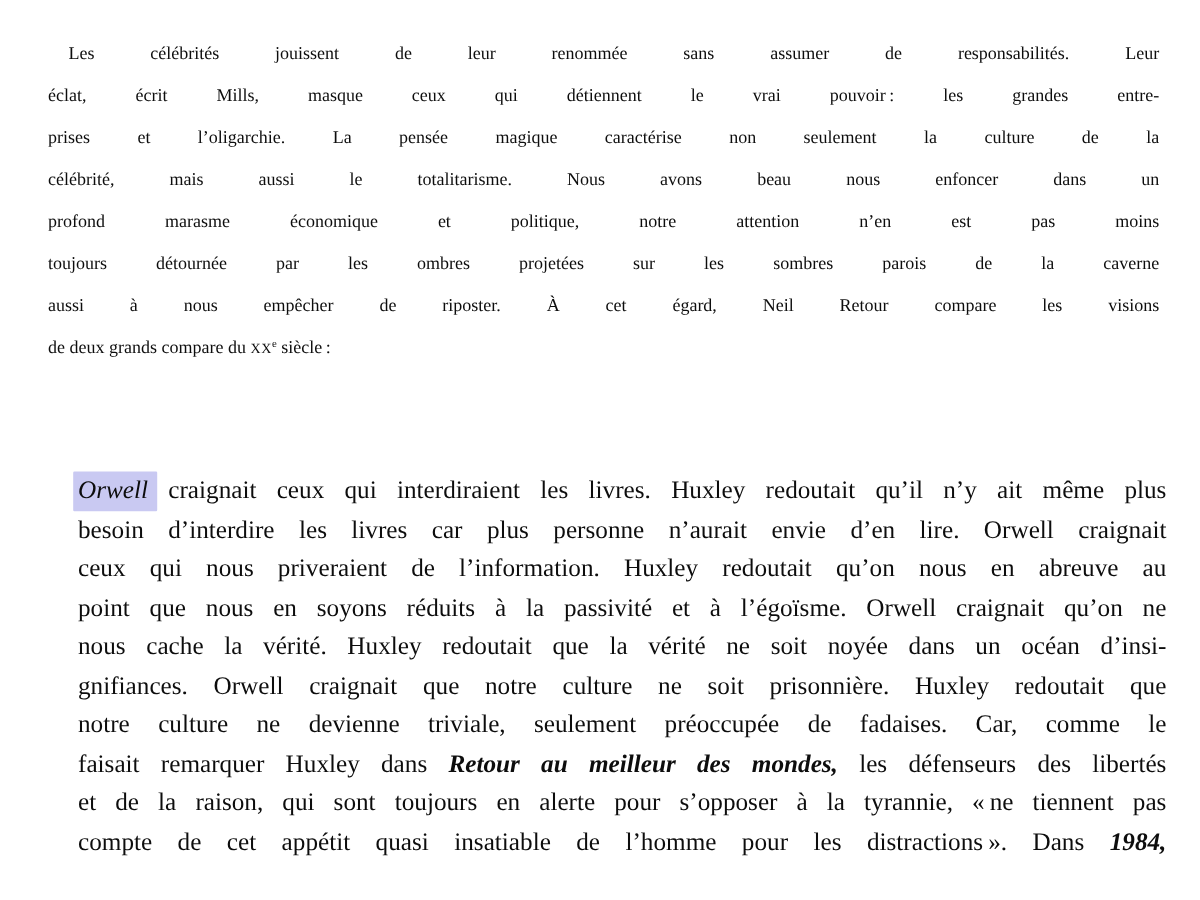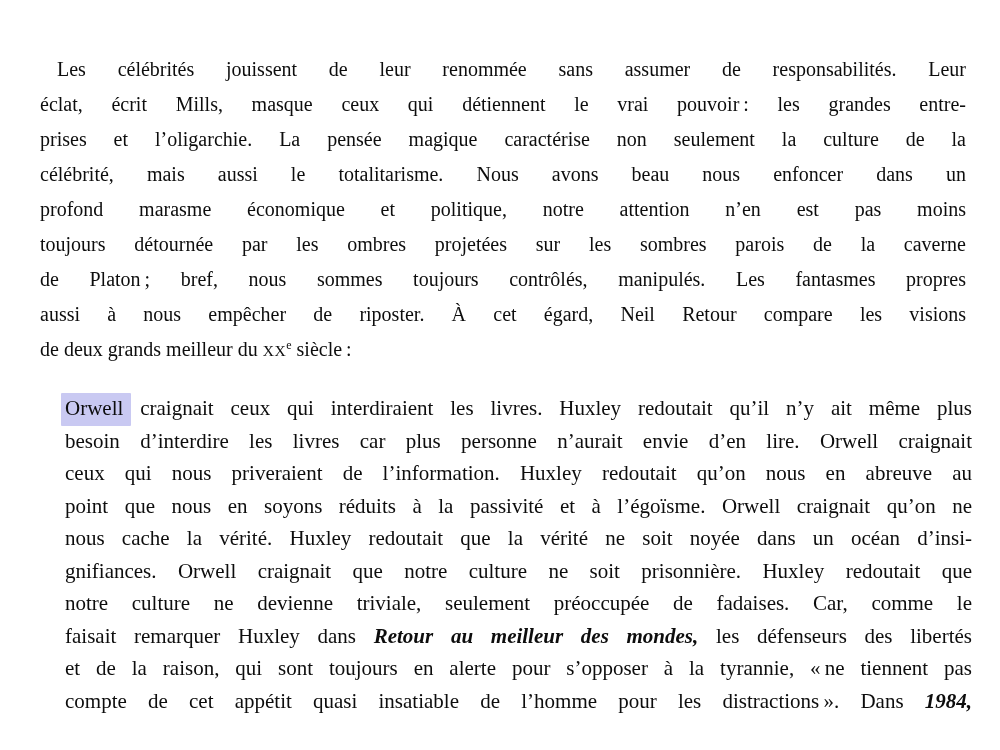--- a/index.html
+++ b/index.html
@@ -14,23 +14,23 @@
     background: #ffffff;
     overflow: hidden;
     font-family: "Liberation Serif", "DejaVu Serif", serif;
     color: #0d0d0d;
   }
   .para {
     position: absolute;
   }
   .para-main {
     left: 40px;
-    top: 52px;
+    top: 28px;
     width: 926px;
-    font-size: 20px;
+    font-size: 15px;
     line-height: 35px;
   }
   .para-quote {
     left: 65px;
     top: 392px;
     width: 907px;
     font-size: 21px;
     line-height: 32.5px;
   }
   .line {
@@ -53,36 +53,36 @@
   }
   .seg.sup {
     font-size: 0.6em;
     position: relative;
     top: -0.6em;
   }
   .seg.hl {
     padding: 3px 8px 6px 4px;
     margin: 0 -8px 0 -4px;
     border-radius: 1px;
+    font-style: italic;
   }
 </style>
 </head>
 <body style="color: rgb(13, 13, 13);">
 
 <div class="page">
   <div class="para para-main">
       <div class="line j ind"><span class="seg">Les célébrités jouissent de leur renommée sans assumer de responsabilités. Leur</span></div>
       <div class="line j"><span class="seg">éclat, écrit Mills, masque ceux qui détiennent le vrai pouvoir : les grandes entre-</span></div>
       <div class="line j"><span class="seg">prises et l’oligarchie. La pensée magique caractérise non seulement la culture de la</span></div>
       <div class="line j"><span class="seg">célébrité, mais aussi le totalitarisme. Nous avons beau nous enfoncer dans un</span></div>
       <div class="line j"><span class="seg">profond marasme économique et politique, notre attention n’en est pas moins</span></div>
       <div class="line j"><span class="seg">toujours détournée par les ombres projetées sur les sombres parois de la caverne</span></div>
-      <div class="line j"><span class="seg">de Platon ; bref, nous sommes toujours contrôlés, manipulés. Les fantasmes propres</span></div>
       <div class="line j"><span class="seg">aussi à nous empêcher de riposter. À cet égard, Neil Retour compare les visions</span></div>
-      <div class="line"><span class="seg">de deux grands meilleur du </span><span class="seg sc">XX</span><span class="seg sup">e</span><span class="seg"> siècle :</span></div>
+      <div class="line"><span class="seg">de deux grands compare du </span><span class="seg sc">XX</span><span class="seg sup">e</span><span class="seg"> siècle :</span></div>
     </div>
   <div class="para para-quote">
       <div class="line j"><span class="seg hl" style="background-color: rgb(201, 201, 242);">Orwell</span><span class="seg"> craignait ceux qui interdiraient les livres. Huxley redoutait qu’il n’y ait même plus</span></div>
       <div class="line j"><span class="seg">besoin d’interdire les livres car plus personne n’aurait envie d’en lire. Orwell craignait</span></div>
       <div class="line j"><span class="seg">ceux qui nous priveraient de l’information. Huxley redoutait qu’on nous en abreuve au</span></div>
       <div class="line j"><span class="seg">point que nous en soyons réduits à la passivité et à l’égoïsme. Orwell craignait qu’on ne</span></div>
       <div class="line j"><span class="seg">nous cache la vérité. Huxley redoutait que la vérité ne soit noyée dans un océan d’insi-</span></div>
       <div class="line j"><span class="seg">gnifiances. Orwell craignait que notre culture ne soit prisonnière. Huxley redoutait que</span></div>
       <div class="line j"><span class="seg">notre culture ne devienne triviale, seulement préoccupée de fadaises. Car, comme le</span></div>
       <div class="line j"><span class="seg">faisait remarquer Huxley dans </span><span class="seg it">Retour au meilleur des mondes,</span><span class="seg"> les défenseurs des libertés</span></div>

